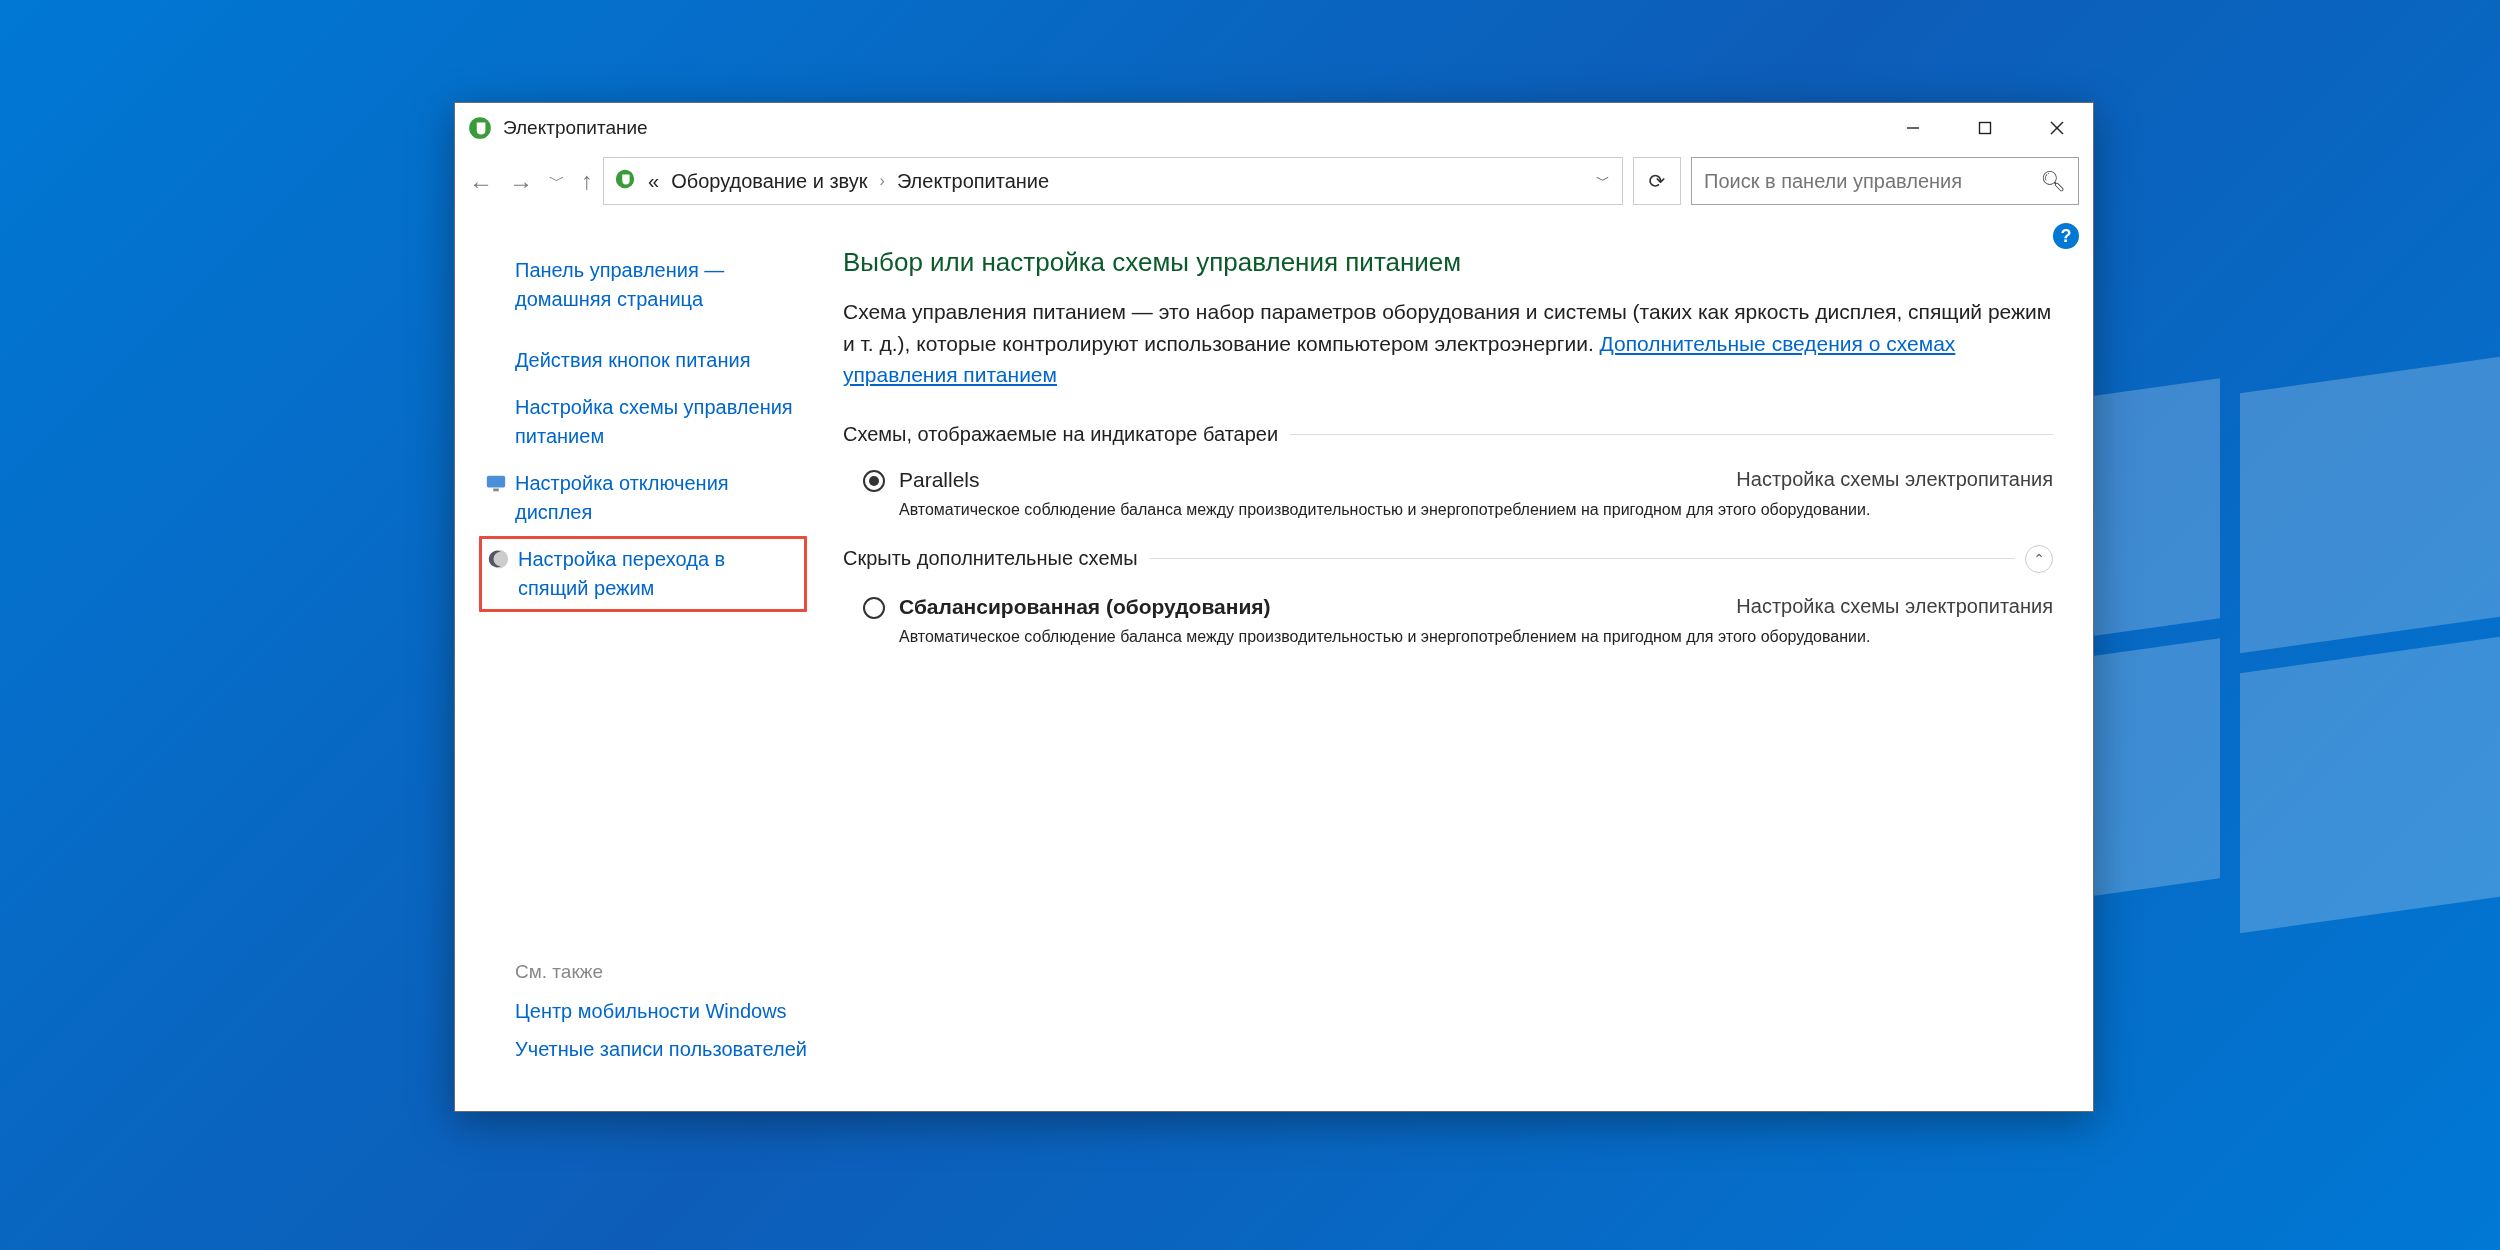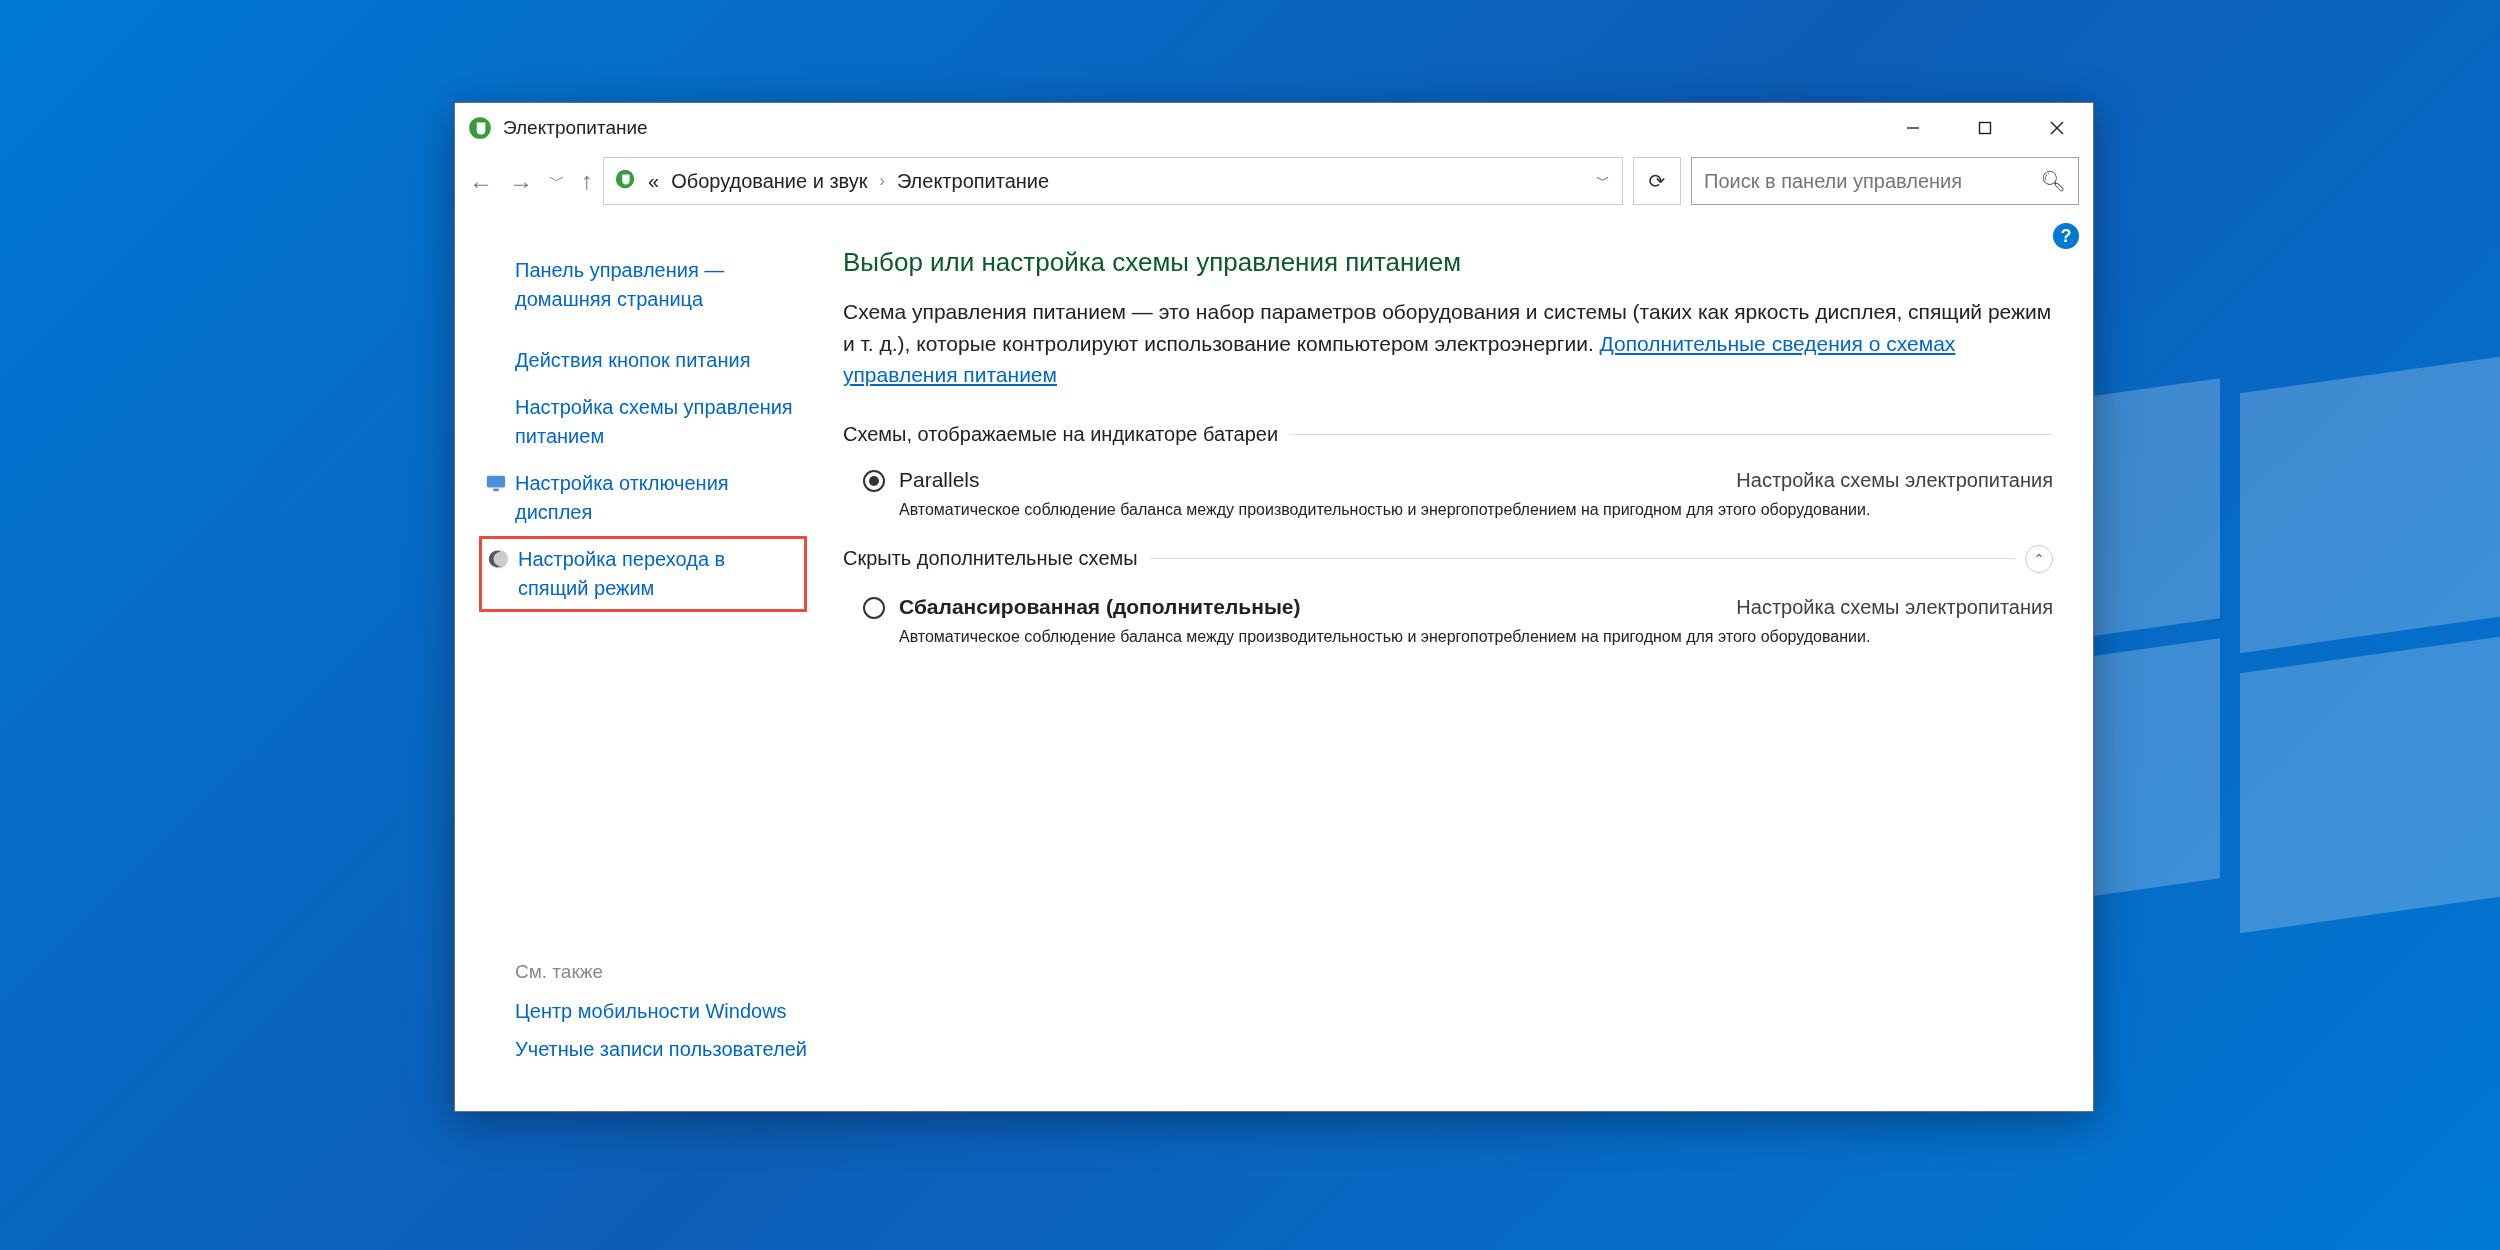--- a/index.html
+++ b/index.html
@@ -56,21 +56,21 @@
   .main p.desc { font-size: 21px; color: #222; line-height: 1.5; margin-bottom: 32px; }
   .main p.desc a { color: #0066cc; text-decoration: underline; }
   .section-hdr { font-size: 20px; color: #222; margin-bottom: 14px; display: flex; align-items: center; }
   .section-hdr .line { flex: 1; border-top: 1px solid #ddd; margin-left: 12px; }
   .expand-btn { width: 28px; height: 28px; border: 1px solid #ccc; border-radius: 50%; display: flex; align-items: center; justify-content: center; font-size: 14px; color: #666; margin-left: 10px; }
 
   .plan { display: flex; padding: 8px 0 24px 20px; }
   .plan .radio { width: 22px; height: 22px; border: 2px solid #333; border-radius: 50%; margin-right: 14px; margin-top: 2px; display: flex; align-items: center; justify-content: center; flex-shrink: 0; }
   .plan .radio.sel::after { content: ""; width: 10px; height: 10px; background: #333; border-radius: 50%; }
   .plan .info { flex: 1; }
-  .plan .row1 { display: flex; justify-content: space-between; align-items: flex-end; margin-bottom: 6px; }
+  .plan .row1 { display: flex; justify-content: space-between; align-items: flex-start; margin-bottom: 6px; }
   .plan .name { font-size: 21px; color: #222; }
   .plan .name.bold { font-weight: 600; }
   .plan .cfg { color: #404040; font-size: 20px; }
   .plan .subd { font-size: 16px; color: #222; line-height: 1.45; padding-right: 60px; }
 </style>
 </head>
 <body>
 
 <div class="win-logo">
   <div class="q q1"></div>
@@ -195,21 +195,21 @@
       <div class="section-hdr">
         <span>Скрыть дополнительные схемы</span>
           <span class="line"></span>
         <span class="expand-btn">⌃</span>
       </div>
 
       <div class="plan">
         <div class="radio"></div>
         <div class="info">
           <div class="row1">
-            <span class="name bold">Сбалансированная (дополнительные)</span>
+            <span class="name bold">Сбалансированная (оборудования)</span>
             <a class="cfg">Настройка схемы электропитания</a>
           </div>
           <div class="subd">Автоматическое соблюдение баланса между производительностью и энергопотреблением на пригодном для этого оборудовании.</div>
         </div>
       </div>
     </div>
   </div>
 
 </div>
 

